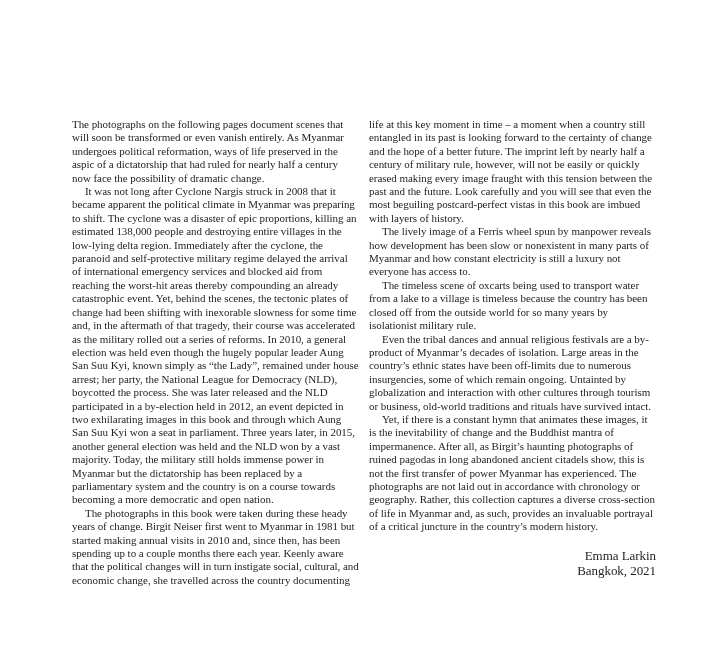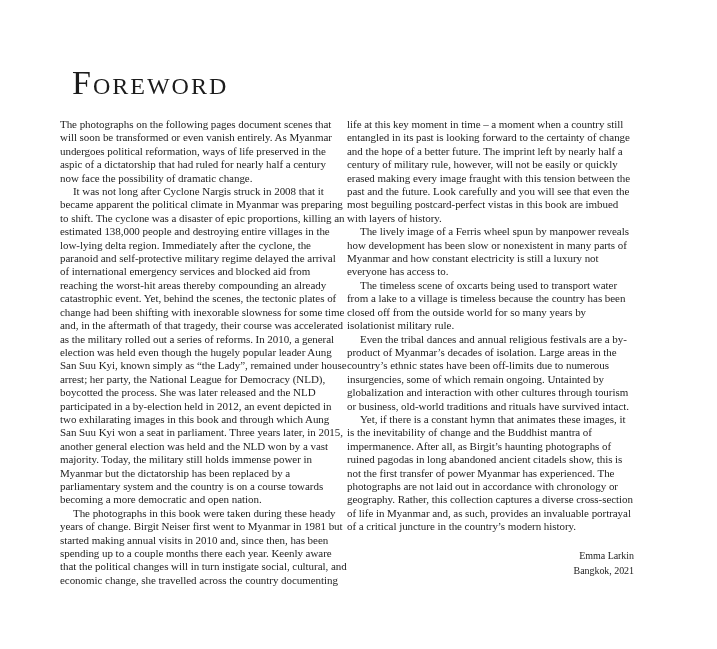--- a/index.html
+++ b/index.html
@@ -24,54 +24,54 @@
     font-family: "Liberation Serif", serif;
     font-size: 34px;
     font-weight: 400;
     font-variant: small-caps;
     letter-spacing: 2px;
     line-height: 1;
     color: #1c1c1c;
   }
   .columns {
     position: absolute;
-    left: 60px;
+    left: 72px;
     top: 118px;
     width: 584px;
     display: flex;
+    gap: 10px;
   }
   .col {
     width: 287px;
     flex: 0 0 287px;
     font-size: 11px;
     line-height: 13.4px;
     letter-spacing: -0.05px;
     text-align: left;
     color: #242424;
   }
   .para {
     margin: 0;
   }
   .para.indent {
     text-indent: 13px;
   }
   .signature {
     margin-top: 14px;
     text-align: right;
     line-height: 15px;
-    font-size: 10px;
+    font-size: 13px;
     color: #242424;
   }
 </style>
 </head>
 <body>
 
 <div class="page">
 
-  <h1 class="title">Foreword</h1>
 
   <div class="columns">
 
     <div class="col">
       <p class="para">The photographs on the following pages document scenes that will soon be transformed or even vanish entirely. As Myanmar undergoes political reformation, ways of life preserved in the aspic of a dictatorship that had ruled for nearly half a century now face the possibility of dramatic change.</p>
       <p class="para indent">It was not long after Cyclone Nargis struck in 2008 that it became apparent the political climate in Myanmar was preparing to shift. The cyclone was a disaster of epic proportions, killing an estimated 138,000 people and destroying entire villages in the low-lying delta region. Immediately after the cyclone, the paranoid and self-protective military regime delayed the arrival of international emergency services and blocked aid from reaching the worst-hit areas thereby compounding an already catastrophic event. Yet, behind the scenes, the tectonic plates of change had been shifting with inexorable slowness for some time and, in the aftermath of that tragedy, their course was accelerated as the military rolled out a series of reforms. In 2010, a general election was held even though the hugely popular leader Aung San Suu Kyi, known simply as “the Lady”, remained under house arrest; her party, the National League for Democracy (NLD), boycotted the process. She was later released and the NLD participated in a by-election held in 2012, an event depicted in two exhilarating images in this book and through which Aung San Suu Kyi won a seat in parliament. Three years later, in 2015, another general election was held and the NLD won by a vast majority. Today, the military still holds immense power in Myanmar but the dictatorship has been replaced by a parliamentary system and the country is on a course towards becoming a more democratic and open nation.</p>
       <p class="para indent">The photographs in this book were taken during these heady years of change. Birgit Neiser first went to Myanmar in 1981 but started making annual visits in 2010 and, since then, has been spending up to a couple months there each year. Keenly aware that the political changes will in turn instigate social, cultural, and economic change, she travelled across the country documenting</p>
     </div>
 
     <div class="col">

